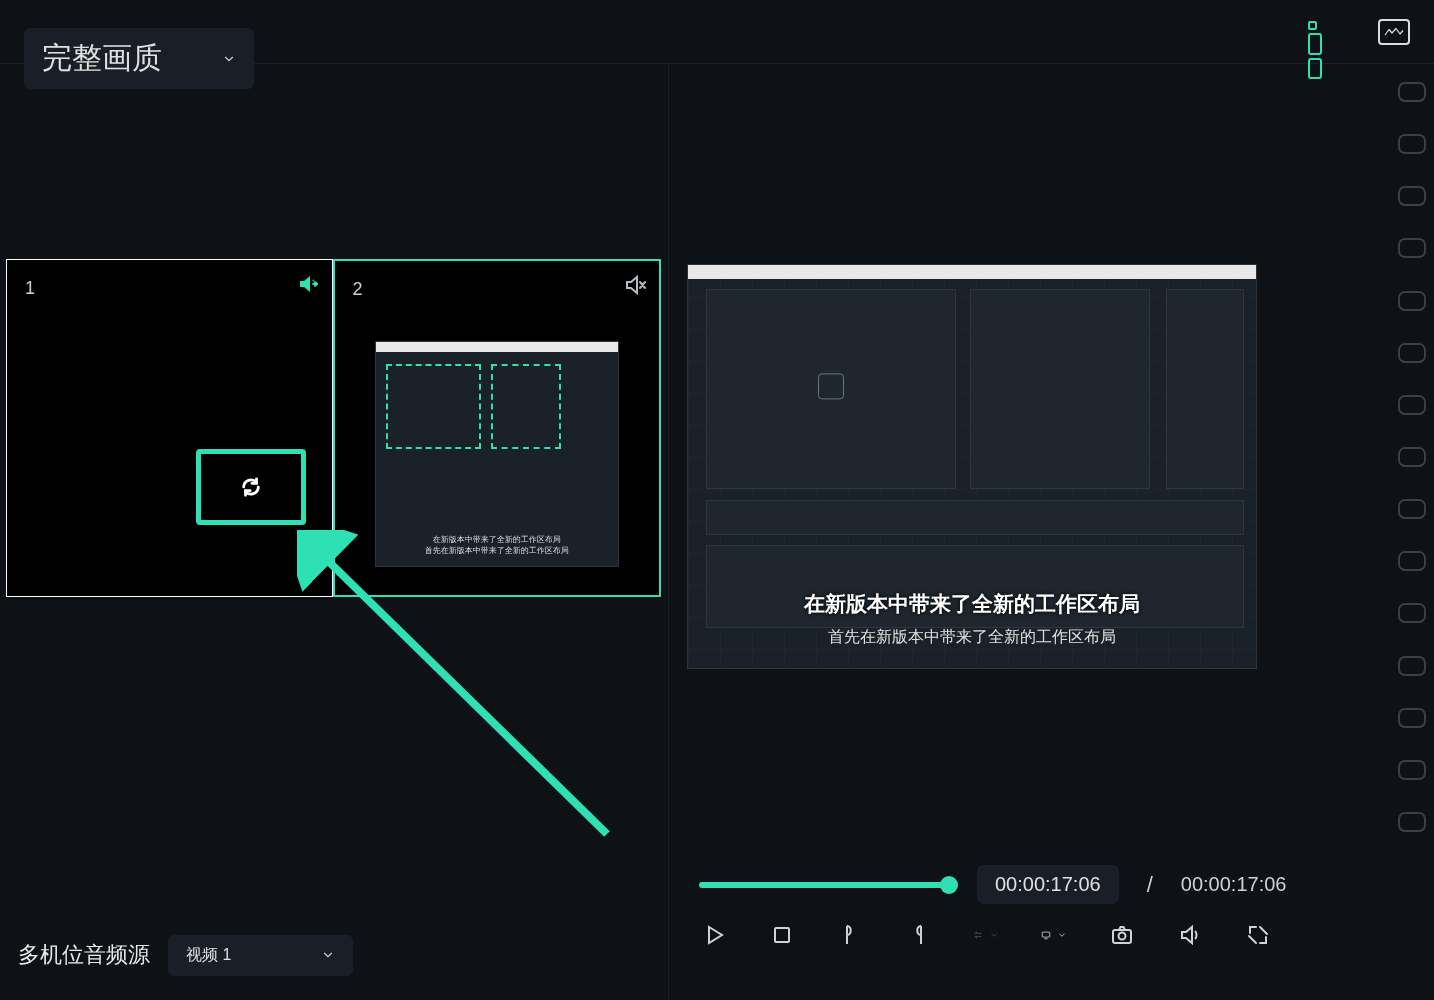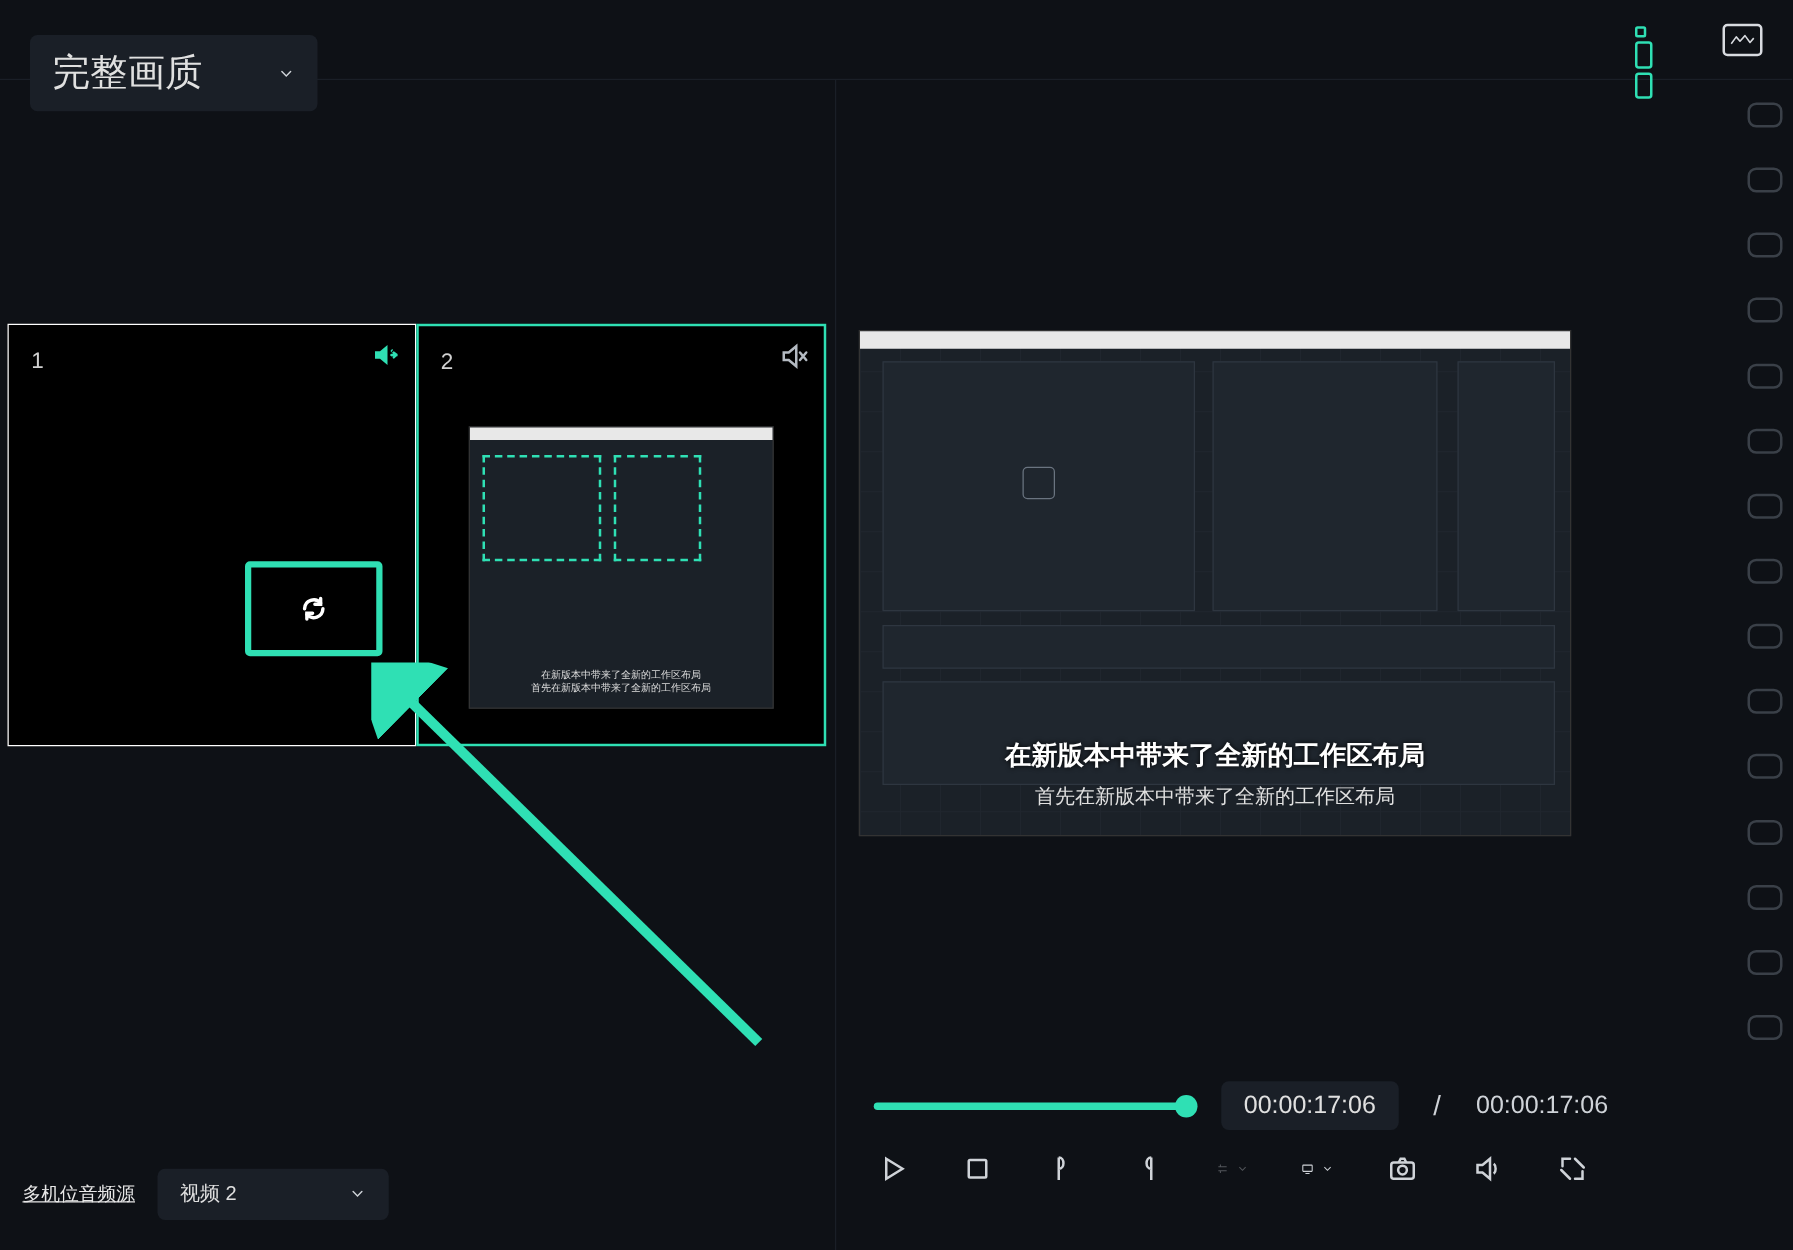--- a/index.html
+++ b/index.html
@@ -37,21 +37,21 @@
   
   .thumb2{position:absolute;top:80px;left:40px;right:40px;bottom:28px;background:#1b2128;border:1px solid #333;display:flex;flex-direction:column;}
   .thumb2 .winbar{height:10px;background:#e8e8e8;}
   .thumb2 .mini-body{flex:1;position:relative;}
   .dash-box{position:absolute;border:2px dashed #2fe0b4;}
   .db1{top:12px;left:10px;width:95px;height:85px;}
   .db2{top:12px;left:115px;width:70px;height:85px;}
   .thumb2 .caption{position:absolute;bottom:10px;left:0;right:0;font-size:8px;color:#ddd;text-align:center;line-height:1.3;}
 
   .bottom-left{height:90px;display:flex;align-items:center;padding-left:18px;gap:18px;}
-  .audio-label{font-size:15px;color:#e8e8e8;text-decoration:underline;}
+  .audio-label{font-size:22px;color:#e8e8e8;}
   .audio-dd{display:flex;align-items:center;gap:90px;background:#1a1f27;border-radius:6px;padding:10px 18px;cursor:pointer;}
 
   .right-pane{flex:1;display:flex;flex-direction:column;border-left:1px solid #1a1f27;}
   .preview-area{flex:1;position:relative;}
   .film-strip{position:absolute;right:4px;top:0;bottom:0;width:32px;display:flex;flex-direction:column;justify-content:space-between;padding:10px 0;}
   .film-strip span{width:28px;height:20px;border:2px solid #3a4048;border-radius:7px;margin:8px 0;}
   .preview{position:absolute;top:200px;left:18px;width:570px;height:405px;background:#1b2128;border:1px solid #333;}
   .preview .gridbg{position:absolute;inset:0;background-image:linear-gradient(#2c323a 1px,transparent 1px),linear-gradient(90deg,#2c323a 1px,transparent 1px);background-size:32px 32px;opacity:.35;}
   .preview .winbar{position:absolute;top:0;left:0;right:0;height:14px;background:#e8e8e8;}
   .preview .pane{position:absolute;background:#1f262e;border:1px solid #2e3640;}
@@ -164,21 +164,21 @@
                 <path d="M0 0L10 5L0 10z" fill="#2fe0b4"></path>
               </marker>
             </defs>
           <line x1="310" y1="304" x2="22" y2="22" stroke="#2fe0b4" stroke-width="8" marker-end="url(#ah)"></line>
         </svg>
       </div>
 
       <div class="bottom-left">
         <div class="audio-label">多机位音频源</div>
         <div class="audio-dd">
-          <span>视频 2</span>
+          <span>视频 1</span>
           <svg class="chev" viewBox="0 0 24 24">
               <path d="M6 9l6 6 6-6" stroke="#cfd3d8" stroke-width="2" fill="none" stroke-linecap="round"></path>
             </svg>
         </div>
       </div>
     </div>
 
     <div class="right-pane">
       <div class="preview-area">
         <div class="film-strip">

